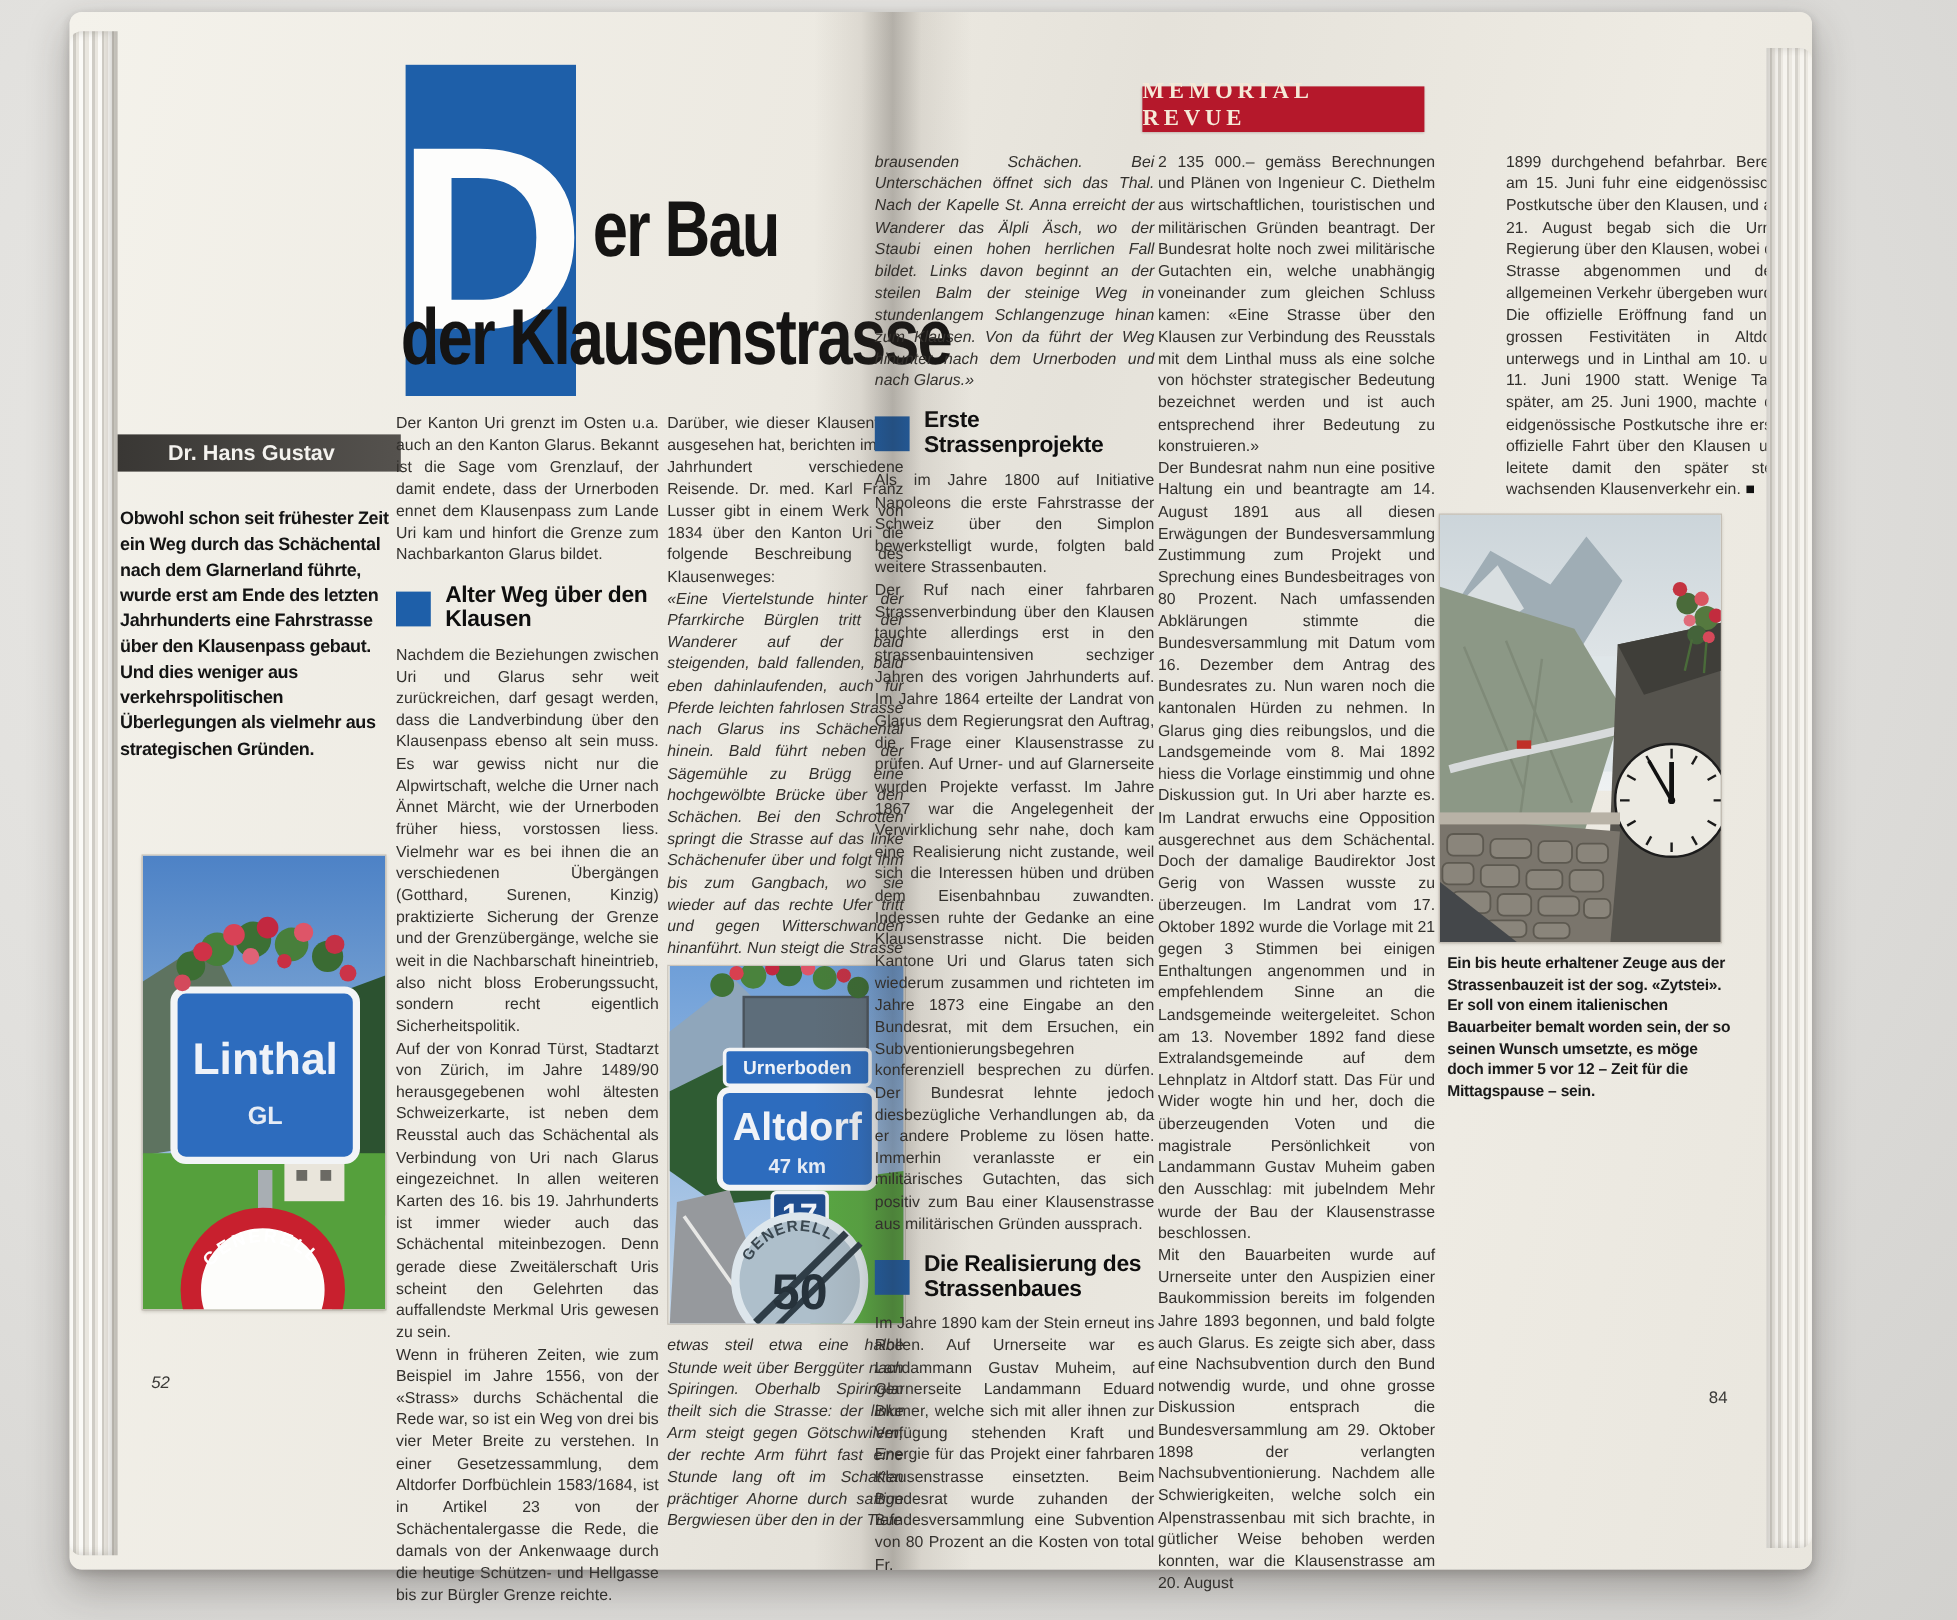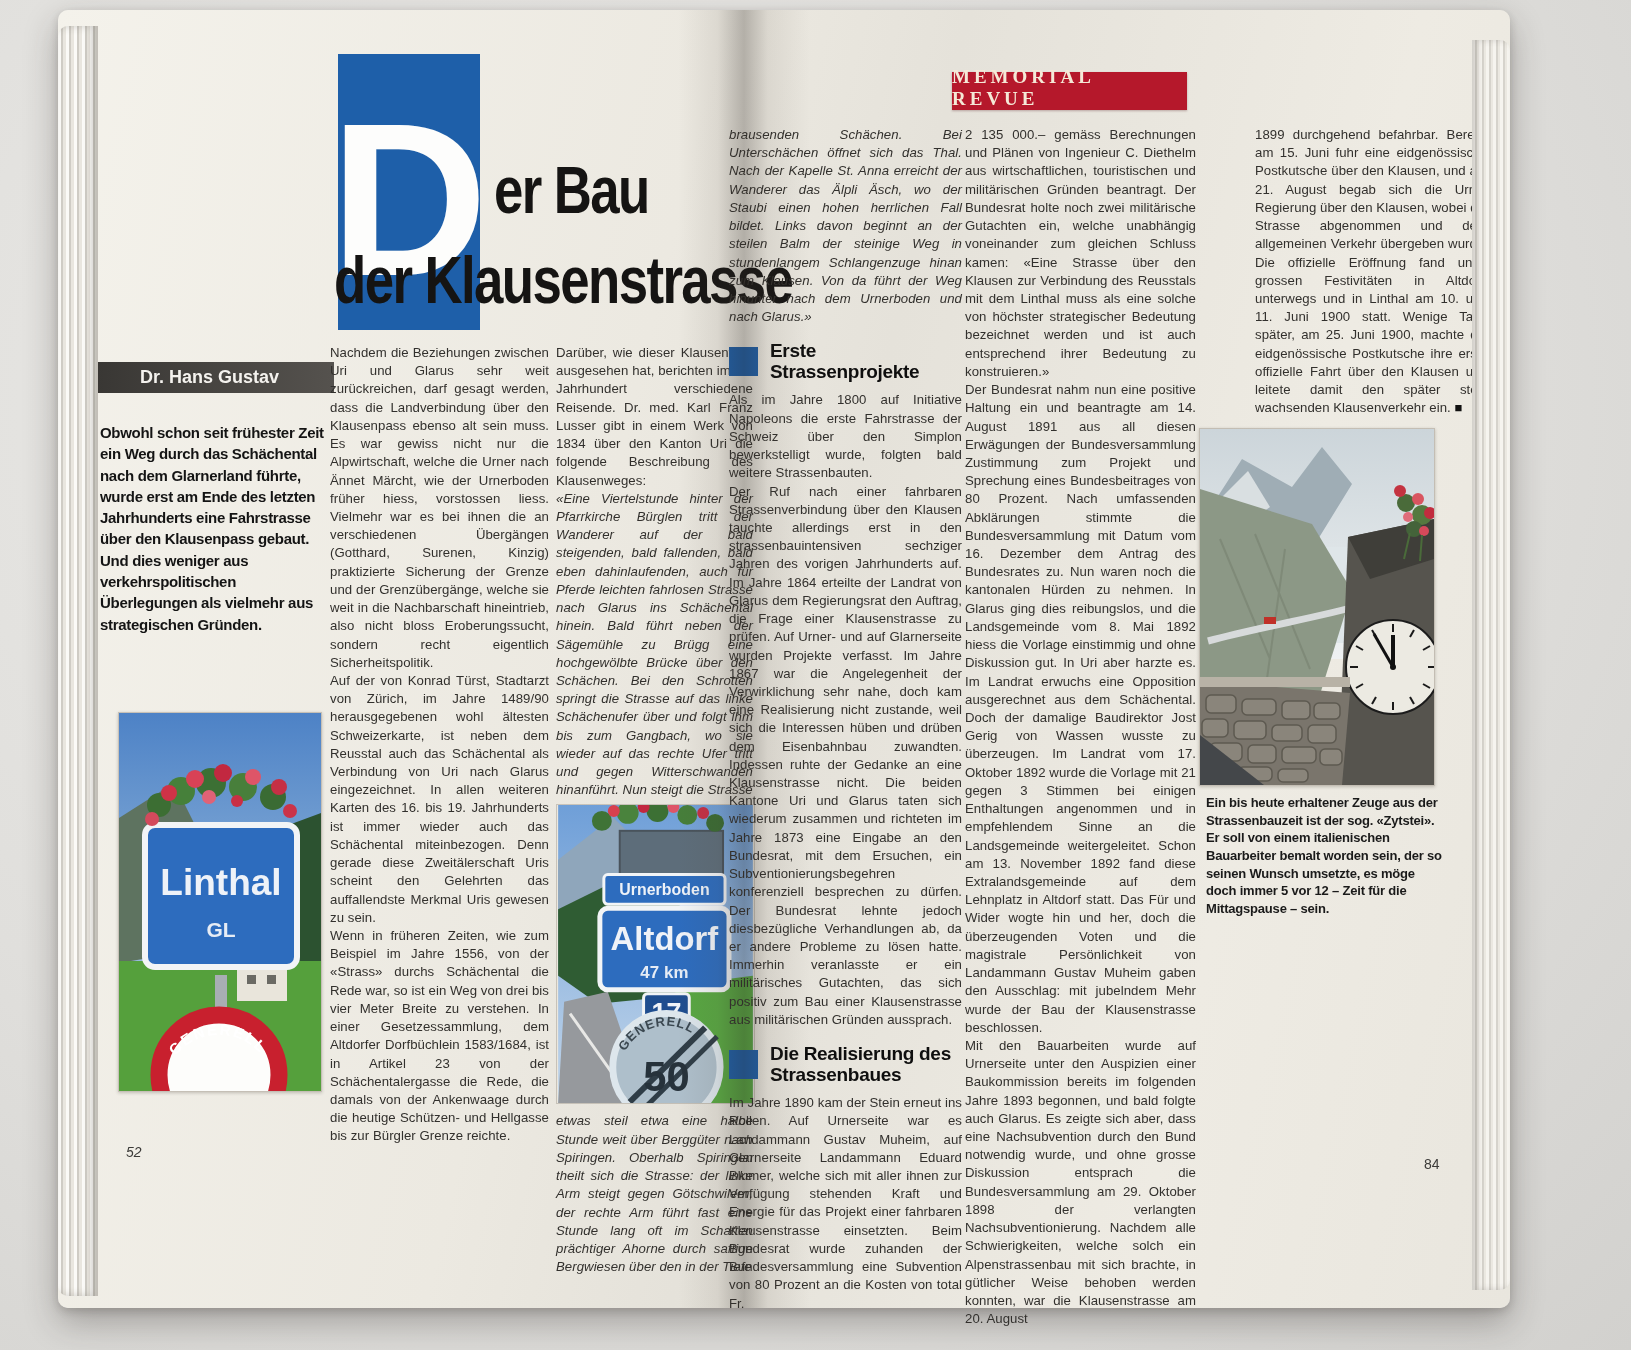--- a/index.html
+++ b/index.html
@@ -144,20 +144,25 @@
   <g>
     <circle cx="100" cy="362" r="60" fill="#fdfdfb" stroke="#c8202e" stroke-width="17"></circle>
     <path id="arcL" d="M 52 350 A 55 55 0 0 1 148 350" fill="none"></path>
     <text font-size="15" font-weight="bold" fill="#ffffff" letter-spacing="2">
       <textPath href="#arcL" startOffset="8">GENERELL</textPath>
     </text>
   </g>
 </svg>
 
 <div class="col col1">
+  <p>Der Kanton Uri grenzt im Osten u.a. auch an den Kanton Glarus. Bekannt ist die Sage vom Grenzlauf, der damit endete, dass der Urnerboden ennet dem Klausenpass zum Lande Uri kam und hinfort die Grenze zum Nachbarkanton Glarus bildet.</p>
+  <div class="subhead">
+    <span class="sq"></span>
+    <span class="shx">Alter Weg über den Klausen</span>
+  </div>
   <p>Nachdem die Beziehungen zwischen Uri und Glarus sehr weit zurückreichen, darf gesagt werden, dass die Landverbindung über den Klausenpass ebenso alt sein muss. Es war gewiss nicht nur die Alpwirtschaft, welche die Urner nach Ännet Märcht, wie der Urnerboden früher hiess, vorstossen liess. Vielmehr war es bei ihnen die an verschiedenen Übergängen (Gotthard, Surenen, Kinzig) praktizierte Sicherung der Grenze und der Grenzübergänge, welche sie weit in die Nachbarschaft hineintrieb, also nicht bloss Eroberungssucht, sondern recht eigentlich Sicherheitspolitik.</p>
   <p>Auf der von Konrad Türst, Stadtarzt von Zürich, im Jahre 1489/90 herausgegebenen wohl ältesten Schweizerkarte, ist neben dem Reusstal auch das Schächental als Verbindung von Uri nach Glarus eingezeichnet. In allen weiteren Karten des 16. bis 19. Jahrhunderts ist immer wieder auch das Schächental miteinbezogen. Denn gerade diese Zweitälerschaft Uris scheint den Gelehrten das auffallendste Merkmal Uris gewesen zu sein.</p>
   <p>Wenn in früheren Zeiten, wie zum Beispiel im Jahre 1556, von der «Strass» durchs Schächental die Rede war, so ist ein Weg von drei bis vier Meter Breite zu verstehen. In einer Gesetzessammlung, dem Altdorfer Dorfbüchlein 1583/1684, ist in Artikel 23 von der Schächentalergasse die Rede, die damals von der Ankenwaage durch die heutige Schützen- und Hellgasse bis zur Bürgler Grenze reichte.</p>
 </div>
 
 <div class="col col2">
   <p>Darüber, wie dieser Klausenweg ausgesehen hat, berichten im 19. Jahrhundert verschiedene Reisende. Dr. med. Karl Franz Lusser gibt in einem Werk von 1834 über den Kanton Uri die folgende Beschreibung des Klausenweges:</p>
   <p class="it">«Eine Viertelstunde hinter der Pfarrkirche Bürglen tritt der Wanderer auf der bald steigenden, bald fallenden, bald eben dahinlaufenden, auch für Pferde leichten fahrlosen Strasse nach Glarus ins Schächental hinein. Bald führt neben der Sägemühle zu Brügg eine hochgewölbte Brücke über den Schächen. Bei den Schrotten springt die Strasse auf das linke Schächenufer über und folgt ihm bis zum Gangbach, wo sie wieder auf das rechte Ufer tritt und gegen Witterschwanden hinanführt. Nun steigt die Strasse</p>
 
   <svg class="photo2" viewBox="0 0 196 300" xmlns="http://www.w3.org/2000/svg">

